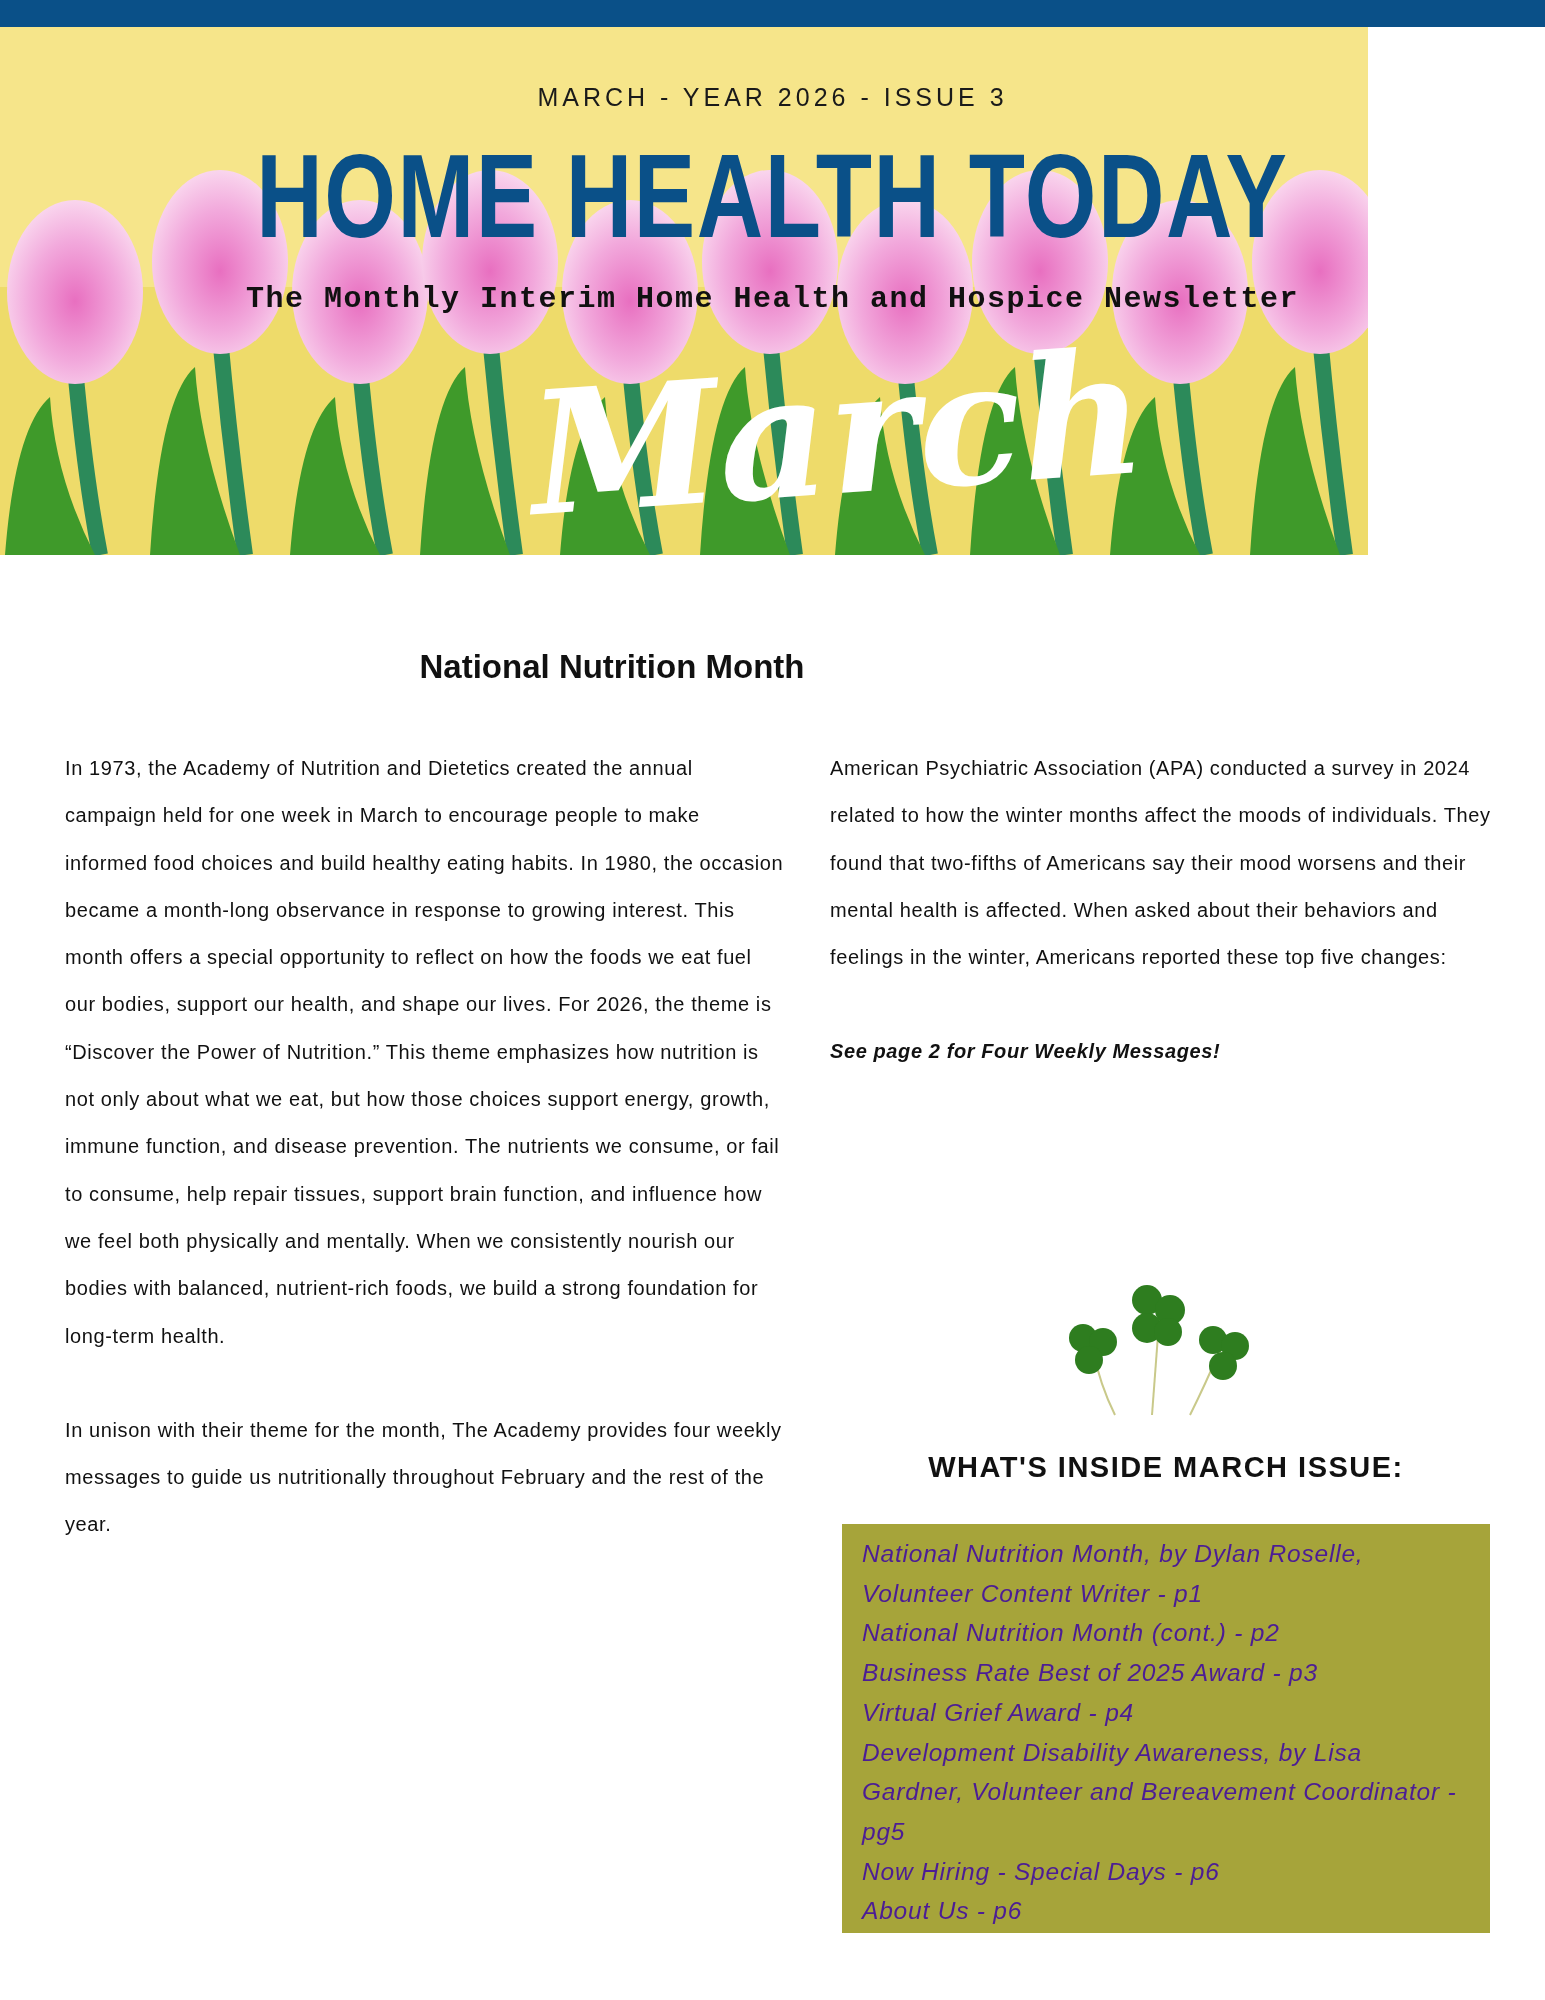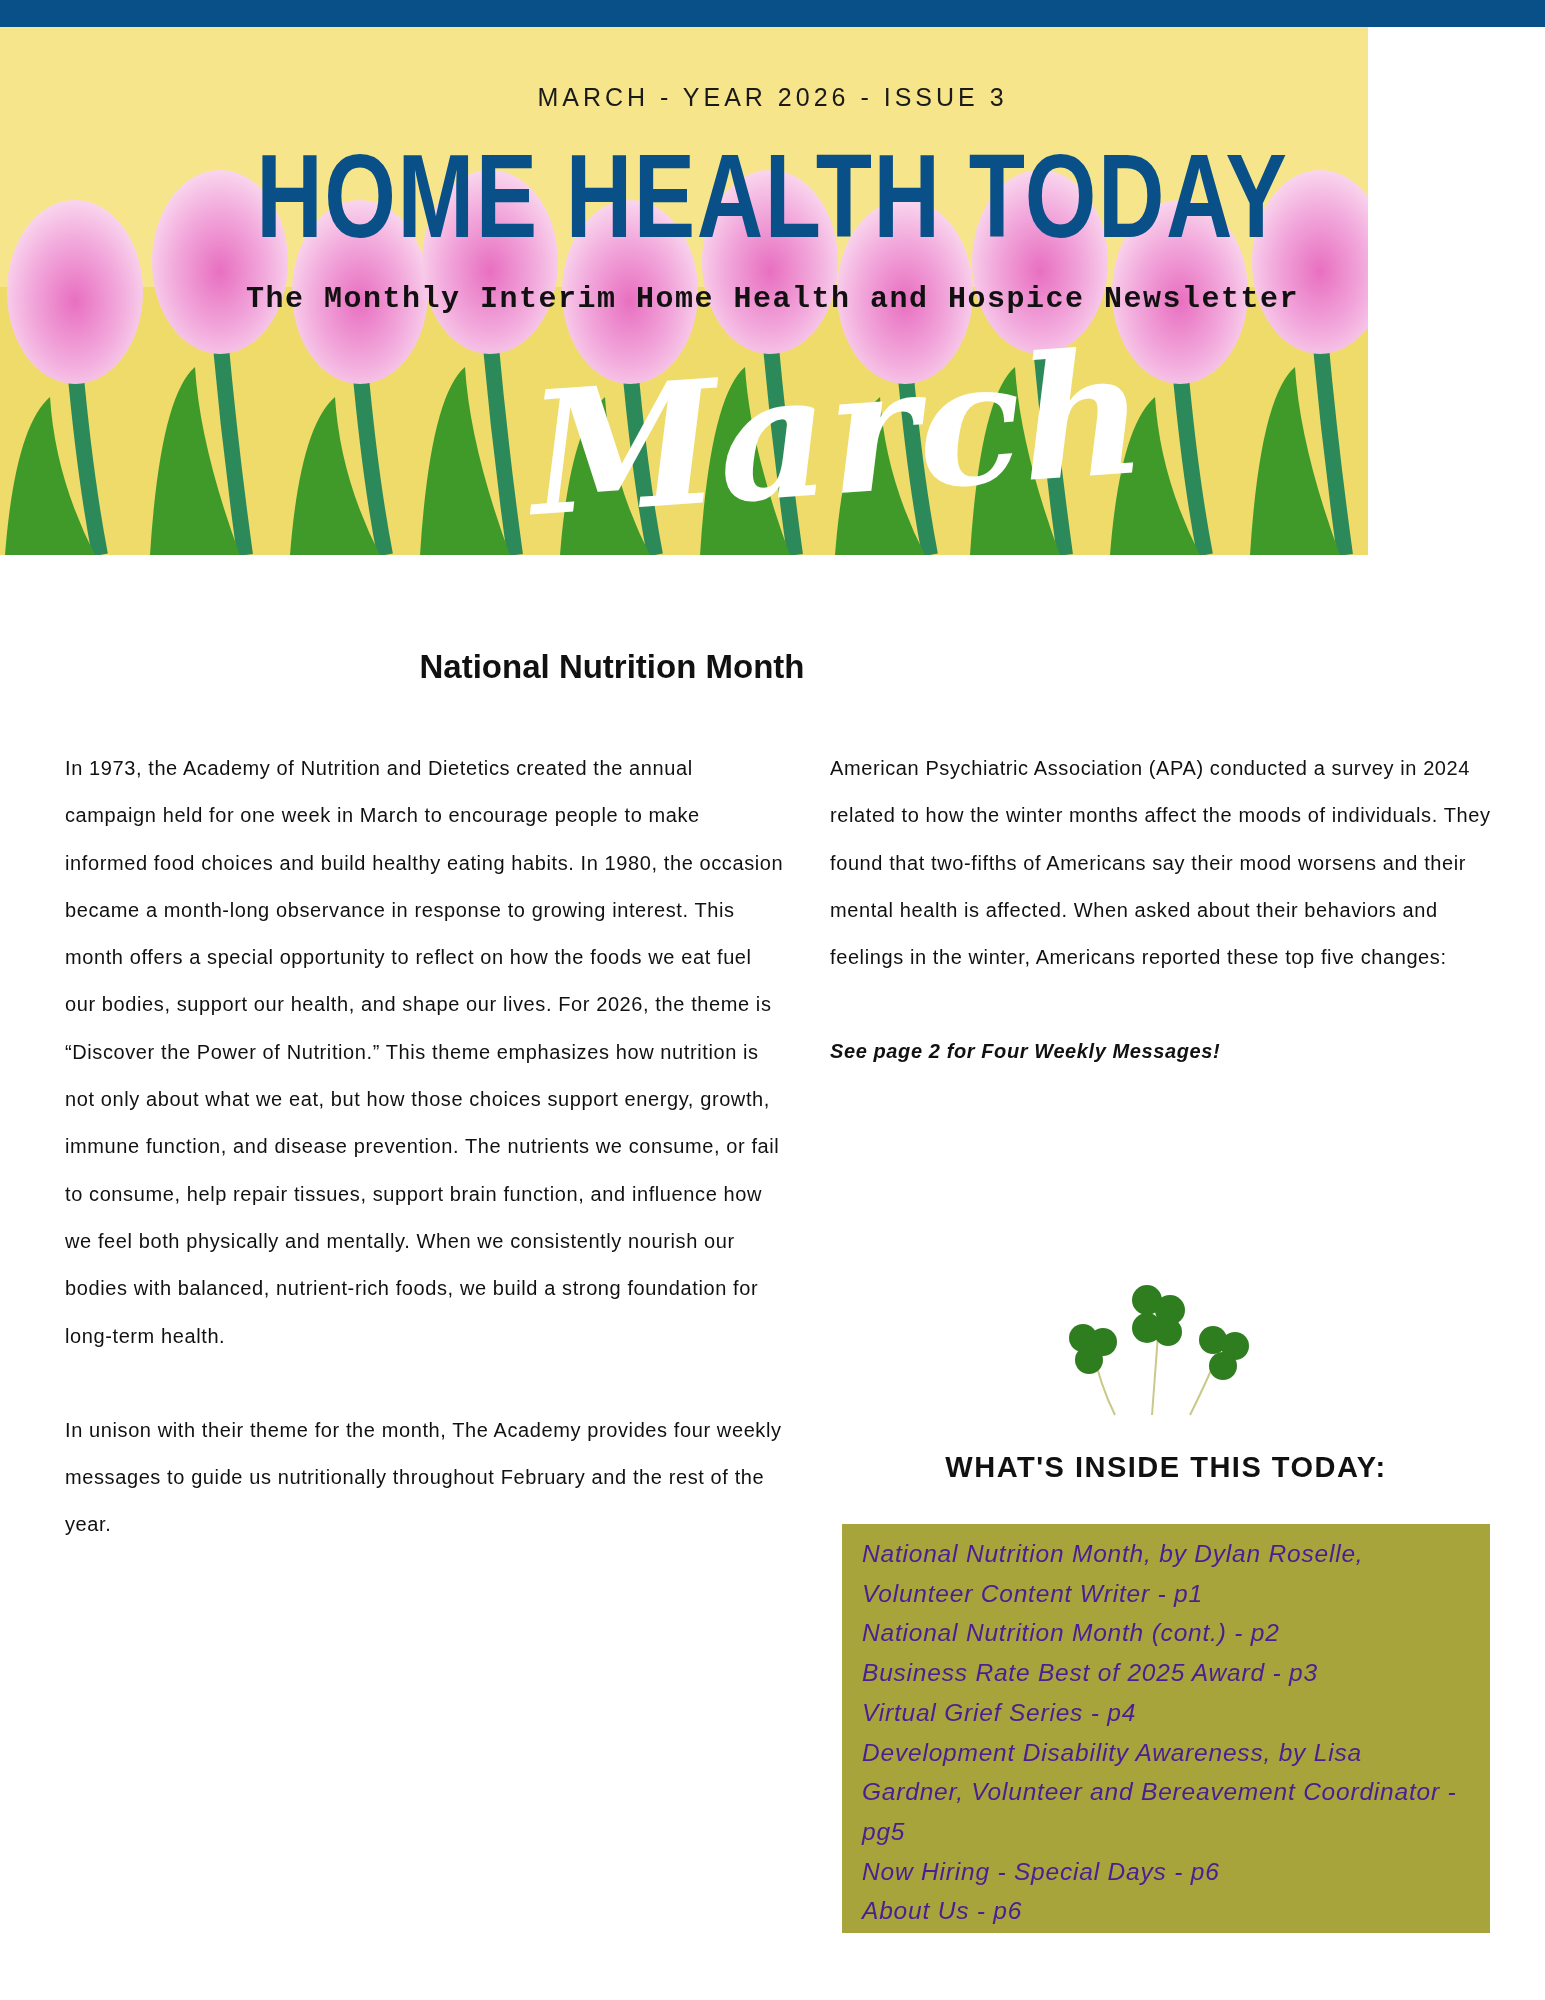--- a/index.html
+++ b/index.html
@@ -132,23 +132,23 @@
     <circle cx="92" cy="20" r="15"></circle>
       <circle cx="115" cy="30" r="15"></circle>
       <circle cx="92" cy="48" r="15"></circle>
       <circle cx="113" cy="52" r="14"></circle>
     <circle cx="158" cy="60" r="14"></circle>
       <circle cx="180" cy="66" r="14"></circle>
       <circle cx="168" cy="86" r="14"></circle>
   </g>
 </svg>
 
-<div class="inside-title">WHAT'S INSIDE THIS TODAY:</div>
+<div class="inside-title">WHAT'S INSIDE MARCH ISSUE:</div>
 
 <div class="toc">
   <div class="toc-item">National Nutrition Month, by Dylan Roselle, Volunteer Content Writer - p1</div>
   <div class="toc-item">National Nutrition Month (cont.) - p2</div>
   <div class="toc-item">Business Rate Best of 2025 Award - p3</div>
-  <div class="toc-item">Virtual Grief Series - p4</div>
+  <div class="toc-item">Virtual Grief Award - p4</div>
   <div class="toc-item">Development Disability Awareness, by Lisa Gardner, Volunteer and Bereavement Coordinator - pg5</div>
   <div class="toc-item">Now Hiring - Special Days - p6</div>
   <div class="toc-item">About Us - p6</div>
 </div>
 
 </body></html>

